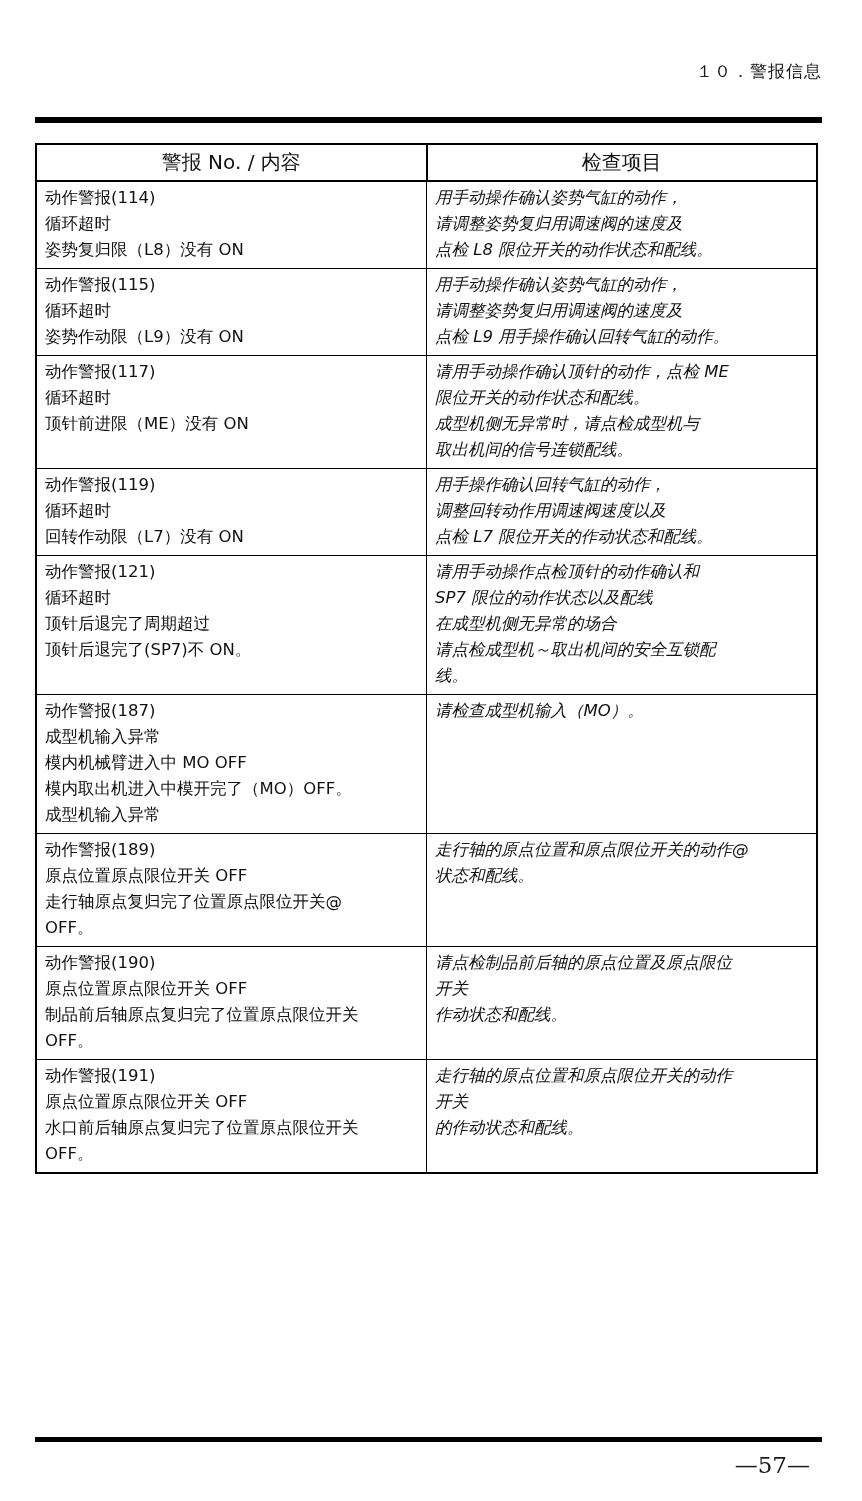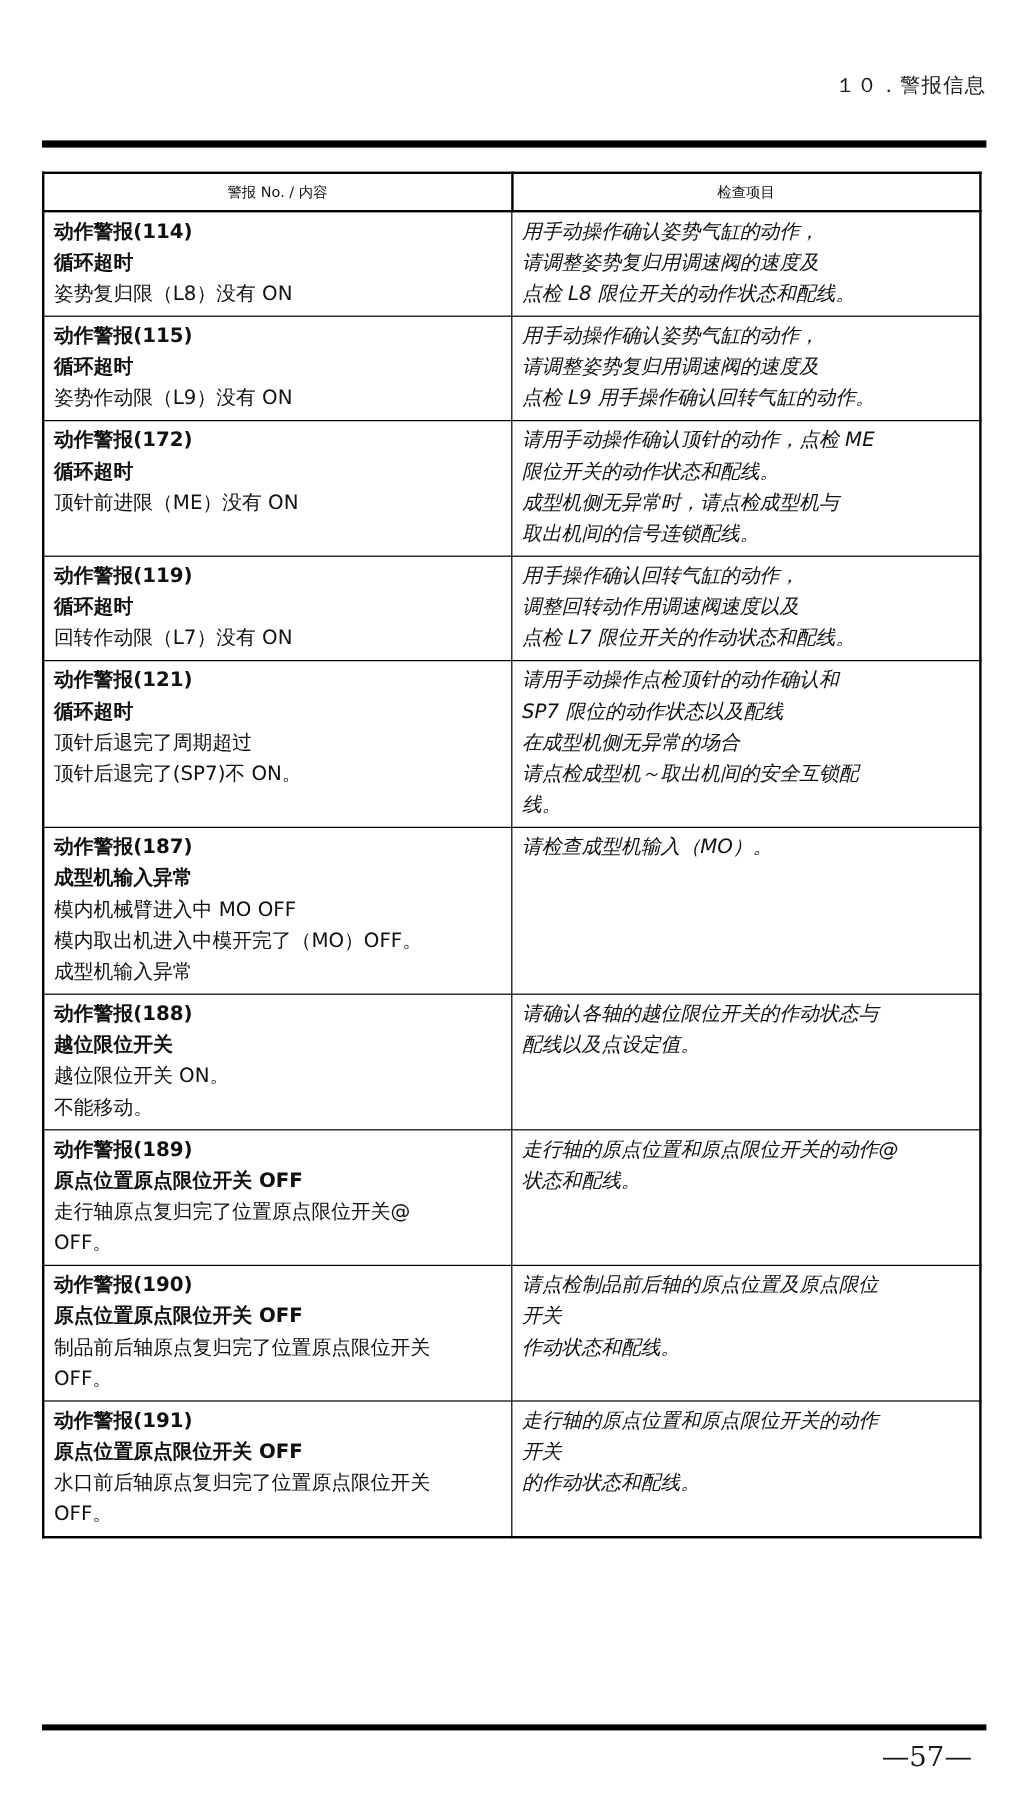--- a/index.html
+++ b/index.html
@@ -38,38 +38,38 @@
     left: 35px;
     width: 783px;
     border-collapse: collapse;
     table-layout: fixed;
     font-size: 16.5px;
   }
   table.alarm-table th {
     border: 2px solid #000000;
     border-bottom: 2px solid #000000;
     font-weight: normal;
-    font-size: 12px;
+    font-size: 20px;
     padding: 4px 6px;
     text-align: center;
     height: 22px;
   }
   table.alarm-table td {
     border: 1.5px solid #000000;
     vertical-align: top;
     padding: 3px 8px 5px 8px;
   }
   table.alarm-table { border: 2px solid #000000; }
   td.cell-left { width: 388px; border-right: 2px solid #000000; }
   td.cell-right { width: 395px; font-style: italic; }
   .cell-line {
     line-height: 26px;
     white-space: nowrap;
   }
-  .cell-line.bold { font-weight: bold; }
+  .cell-line.bold { font-weight: normal; }
   .footer-rule {
     position: absolute;
     top: 1437px;
     left: 35px;
     width: 787px;
     height: 5px;
     background: #000000;
   }
   .page-number {
     position: absolute;
@@ -116,21 +116,21 @@
             <div class="cell-line">姿势作动限（L9）没有 ON</div>
           </td>
           <td class="cell-right">
             <div class="cell-line">用手动操作确认姿势气缸的动作，</div>
             <div class="cell-line">请调整姿势复归用调速阀的速度及</div>
             <div class="cell-line">点检 L9 用手操作确认回转气缸的动作。</div>
           </td>
         </tr>
         <tr>
           <td class="cell-left">
-            <div class="cell-line bold">动作警报(172)</div>
+            <div class="cell-line bold">动作警报(117)</div>
             <div class="cell-line bold">循环超时</div>
             <div class="cell-line">顶针前进限（ME）没有 ON</div>
           </td>
           <td class="cell-right">
             <div class="cell-line">请用手动操作确认顶针的动作，点检 ME</div>
             <div class="cell-line">限位开关的动作状态和配线。</div>
             <div class="cell-line">成型机侧无异常时，请点检成型机与</div>
             <div class="cell-line">取出机间的信号连锁配线。</div>
           </td>
         </tr>
@@ -168,32 +168,20 @@
             <div class="cell-line">模内机械臂进入中 MO OFF</div>
             <div class="cell-line">模内取出机进入中模开完了（MO）OFF。</div>
             <div class="cell-line">成型机输入异常</div>
           </td>
           <td class="cell-right">
             <div class="cell-line">请检查成型机输入（MO）。</div>
           </td>
         </tr>
         <tr>
           <td class="cell-left">
-            <div class="cell-line bold">动作警报(188)</div>
-            <div class="cell-line bold">越位限位开关</div>
-            <div class="cell-line">越位限位开关 ON。</div>
-            <div class="cell-line">不能移动。</div>
-          </td>
-          <td class="cell-right">
-            <div class="cell-line">请确认各轴的越位限位开关的作动状态与</div>
-            <div class="cell-line">配线以及点设定值。</div>
-          </td>
-        </tr>
-        <tr>
-          <td class="cell-left">
             <div class="cell-line bold">动作警报(189)</div>
             <div class="cell-line bold">原点位置原点限位开关 OFF</div>
             <div class="cell-line">走行轴原点复归完了位置原点限位开关@</div>
             <div class="cell-line">OFF。</div>
           </td>
           <td class="cell-right">
             <div class="cell-line">走行轴的原点位置和原点限位开关的动作@</div>
             <div class="cell-line">状态和配线。</div>
           </td>
         </tr>

